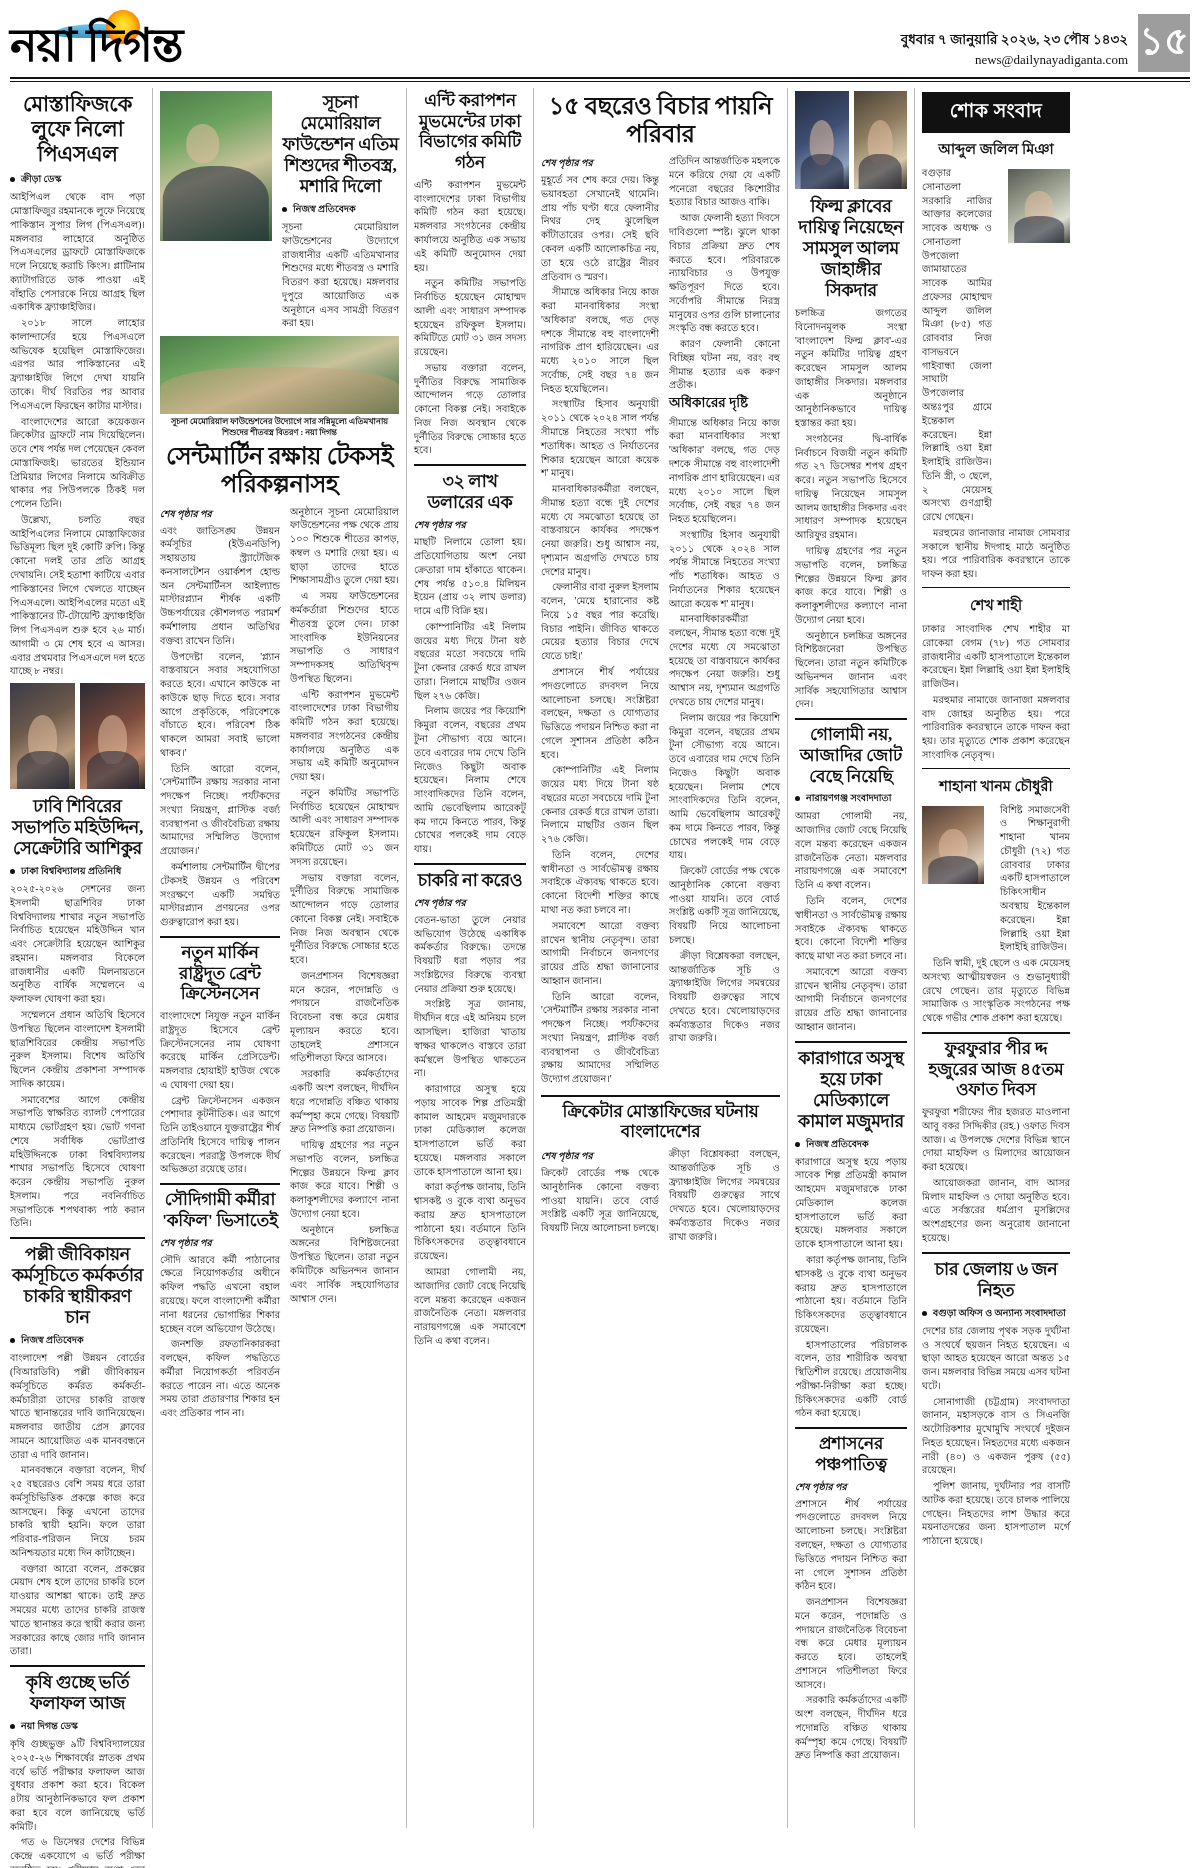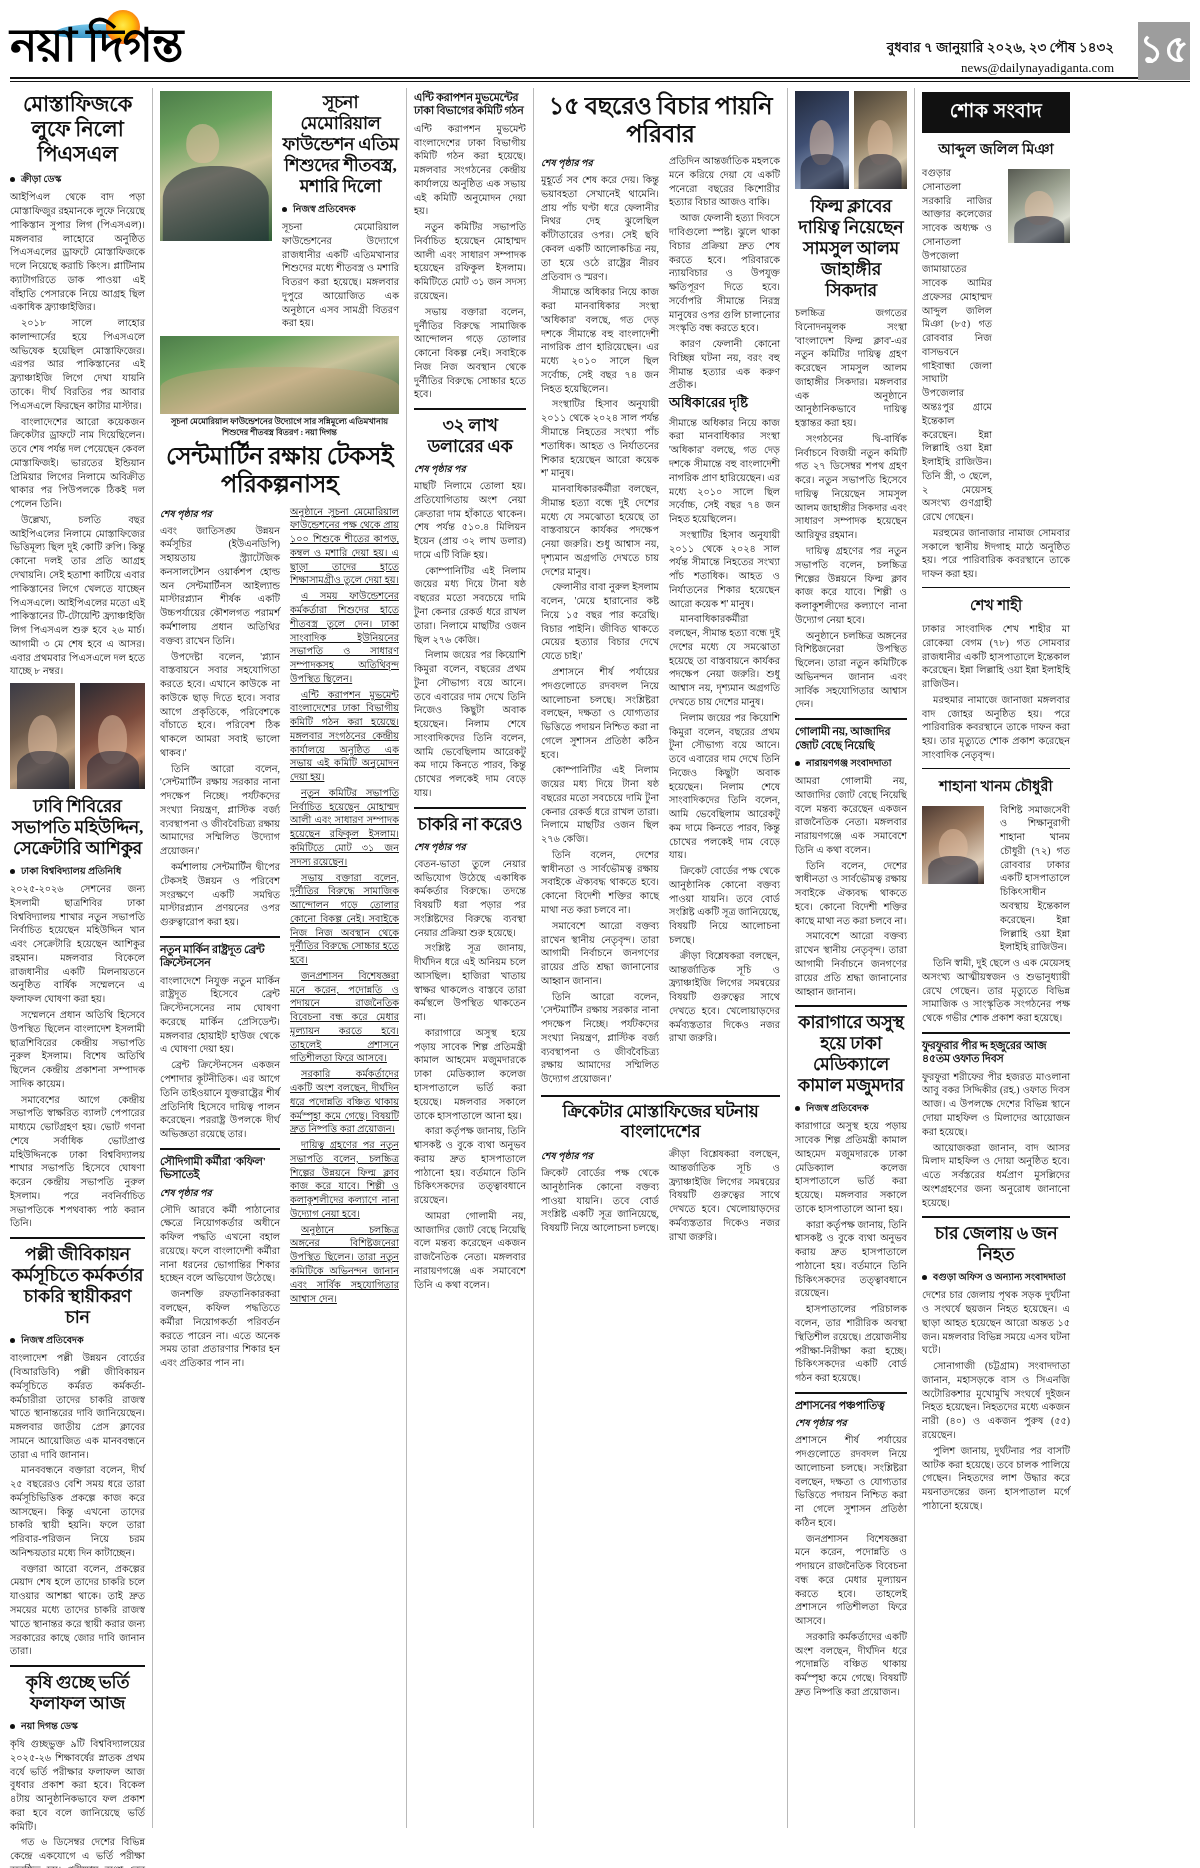--- a/index.html
+++ b/index.html
@@ -15,21 +15,21 @@
   
   .masthead{display:flex;align-items:flex-start;justify-content:space-between;height:66px;}
   .logo-wrap{display:flex;align-items:center;position:relative;width:250px;height:62px;}
   .logo-sun{position:absolute;left:96px;top:2px;width:34px;height:34px;border-radius:50%;
             background:radial-gradient(circle at 50% 45%, #ffe94a 0%, #ffc107 40%, #f97316 70%, #ef4444 100%);}
   .logo-wave{position:absolute;left:44px;top:16px;width:84px;height:14px;
              background:linear-gradient(#6fc3e8,#2f8fc4);border-radius:50% 50% 40% 40%/70% 70% 30% 30%;
              transform:skewX(-12deg);opacity:.95;}
   .logo-text{position:relative;z-index:3;font-family:"Liberation Serif",serif;font-weight:bold;
              font-size:46px;letter-spacing:-1px;color:#000;line-height:1;margin-top:14px;}
-  .masthead-right{display:flex;align-items:flex-start;gap:24px;margin-top:14px;justify-content:center;}
+  .masthead-right{display:flex;align-items:flex-start;gap:10px;margin-top:6px;justify-content:center;}
   .dateline{text-align:right;line-height:1.5;padding-top:16px;}
   .dateline .dt{font-size:13.5px;font-weight:bold;color:#111;}
   .dateline .em{font-size:13px;color:#111;font-family:"Liberation Serif",serif;}
   .pagebox{width:52px;height:58px;background:#9d9d9d;color:#fff;display:flex;align-items:center;
            justify-content:center;font-size:38px;font-weight:bold;}
 
   .rule-thick{border-top:2.5px solid #111;margin:3px 0 0 0;}
   .rule-thin{border-top:1px solid #111;margin:2px 0 6px 0;}
 
   
@@ -38,21 +38,21 @@
   .c1{width:143px;padding-right:7px;border-right:1px solid #b9b9b9;}
   .c2{width:127px;padding:0 7px;border-right:1px solid #b9b9b9;}
   .c4{width:127px;padding:0 7px;border-right:1px solid #b9b9b9;}
   .c5{width:127px;padding:0 7px;border-right:1px solid #b9b9b9;}
   .c7{width:127px;padding:0 7px;border-right:1px solid #b9b9b9;}
   .c9{width:155px;padding-left:7px;}
 
   
   h1.hl{font-size:21px;line-height:1.18;font-weight:bold;text-align:center;margin:4px 0 6px;letter-spacing:-.3px;}
   h2.hl{font-size:17.5px;line-height:1.2;font-weight:bold;text-align:center;margin:4px 0 5px;letter-spacing:-.3px;}
-  h3.hl{font-size:11px;line-height:1.22;font-weight:bold;margin:3px 0 4px;letter-spacing:-.2px;}
+  h3.hl{font-size:17px;line-height:1.22;font-weight:bold;text-align:center;margin:3px 0 4px;letter-spacing:-.2px;}
   h4.hl{font-size:13.5px;line-height:1.22;font-weight:bold;text-align:center;margin:3px 0 4px;}
   .hl-wide{font-size:24px;line-height:1.15;font-weight:bold;text-align:center;margin:5px 0 6px;letter-spacing:-.4px;}
 
   .byline{font-size:9.5px;font-weight:bold;margin:2px 0 3px;display:flex;align-items:center;gap:6px;}
   .byline .dot{width:5px;height:5px;border-radius:50%;background:#111;display:inline-block;}
   .jump{font-size:9.5px;font-style:italic;font-weight:bold;margin:2px 0 2px;}
 
   p.bd{font-size:9.7px;line-height:1.42;text-align:justify;margin:0 0 2px;
        text-indent:11px;word-spacing:.2px;hyphens:none;}
   p.bd.first{text-indent:0;}
@@ -193,21 +193,21 @@
           <div class="sep-dbl"></div>
           <h3 class="hl">নতুন মার্কিন রাষ্ট্রদূত ব্রেন্ট ক্রিস্টেনসেন</h3>
           <p class="bd first">বাংলাদেশে নিযুক্ত নতুন মার্কিন রাষ্ট্রদূত হিসেবে ব্রেন্ট ক্রিস্টেনসেনের নাম ঘোষণা করেছে মার্কিন প্রেসিডেন্ট। মঙ্গলবার হোয়াইট হাউজ থেকে এ ঘোষণা দেয়া হয়।</p>
           <p class="bd">ব্রেন্ট ক্রিস্টেনসেন একজন পেশাদার কূটনীতিক। এর আগে তিনি তাইওয়ানে যুক্তরাষ্ট্রের শীর্ষ প্রতিনিধি হিসেবে দায়িত্ব পালন করেছেন। পররাষ্ট্র উপলকে দীর্ঘ অভিজ্ঞতা রয়েছে তার।</p>
           <div class="sep-dbl"></div>
           <h3 class="hl">সৌদিগামী কর্মীরা 'কফিল' ভিসাতেই</h3>
           <div class="jump">শেষ পৃষ্ঠার পর</div>
           <p class="bd first">সৌদি আরবে কর্মী পাঠানোর ক্ষেত্রে নিয়োগকর্তার অধীনে কফিল পদ্ধতি এখনো বহাল রয়েছে। ফলে বাংলাদেশী কর্মীরা নানা ধরনের ভোগান্তির শিকার হচ্ছেন বলে অভিযোগ উঠেছে।</p>
           <p class="bd">জনশক্তি রফতানিকারকরা বলছেন, কফিল পদ্ধতিতে কর্মীরা নিয়োগকর্তা পরিবর্তন করতে পারেন না। এতে অনেক সময় তারা প্রতারণার শিকার হন এবং প্রতিকার পান না।</p>
         </div>
-        <div style="flex:1;text-decoration:underline;">
+        <div style="flex:1;">
           <p class="bd first">অনুষ্ঠানে সূচনা মেমোরিয়াল ফাউন্ডেশনের পক্ষ থেকে প্রায় ১০০ শিশুকে শীতের কাপড়, কম্বল ও মশারি দেয়া হয়। এ ছাড়া তাদের হাতে শিক্ষাসামগ্রীও তুলে দেয়া হয়।</p>
           <p class="bd">এ সময় ফাউন্ডেশনের কর্মকর্তারা শিশুদের হাতে শীতবস্ত্র তুলে দেন। ঢাকা সাংবাদিক ইউনিয়নের সভাপতি ও সাধারণ সম্পাদকসহ অতিথিবৃন্দ উপস্থিত ছিলেন।</p>
           <p class="bd">এন্টি করাপশন মুভমেন্ট বাংলাদেশের ঢাকা বিভাগীয় কমিটি গঠন করা হয়েছে। মঙ্গলবার সংগঠনের কেন্দ্রীয় কার্যালয়ে অনুষ্ঠিত এক সভায় এই কমিটি অনুমোদন দেয়া হয়।</p>
           <p class="bd">নতুন কমিটির সভাপতি নির্বাচিত হয়েছেন মোহাম্মদ আলী এবং সাধারণ সম্পাদক হয়েছেন রফিকুল ইসলাম। কমিটিতে মোট ৩১ জন সদস্য রয়েছেন।</p>
           <p class="bd">সভায় বক্তারা বলেন, দুর্নীতির বিরুদ্ধে সামাজিক আন্দোলন গড়ে তোলার কোনো বিকল্প নেই। সবাইকে নিজ নিজ অবস্থান থেকে দুর্নীতির বিরুদ্ধে সোচ্চার হতে হবে।</p>
           <p class="bd">জনপ্রশাসন বিশেষজ্ঞরা মনে করেন, পদোন্নতি ও পদায়নে রাজনৈতিক বিবেচনা বন্ধ করে মেধার মূল্যায়ন করতে হবে। তাহলেই প্রশাসনে গতিশীলতা ফিরে আসবে।</p>
           <p class="bd">সরকারি কর্মকর্তাদের একটি অংশ বলছেন, দীর্ঘদিন ধরে পদোন্নতি বঞ্চিত থাকায় কর্মস্পৃহা কমে গেছে। বিষয়টি দ্রুত নিষ্পত্তি করা প্রয়োজন।</p>
           <p class="bd">দায়িত্ব গ্রহণের পর নতুন সভাপতি বলেন, চলচ্চিত্র শিল্পের উন্নয়নে ফিল্ম ক্লাব কাজ করে যাবে। শিল্পী ও কলাকুশলীদের কল্যাণে নানা উদ্যোগ নেয়া হবে।</p>
           <p class="bd">অনুষ্ঠানে চলচ্চিত্র অঙ্গনের বিশিষ্টজনেরা উপস্থিত ছিলেন। তারা নতুন কমিটিকে অভিনন্দন জানান এবং সার্বিক সহযোগিতার আশ্বাস দেন।</p>
         </div>

